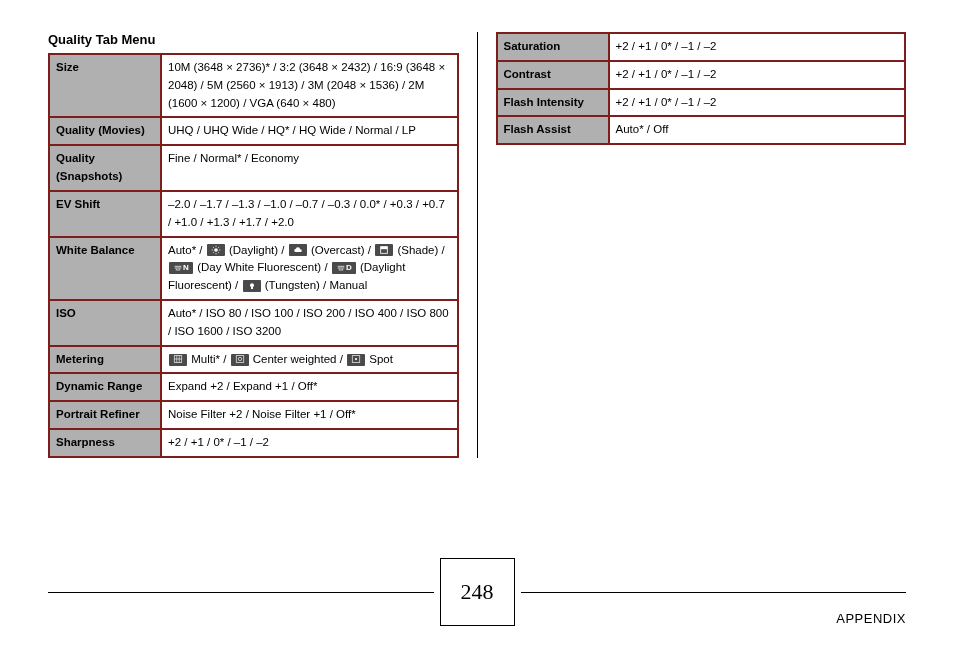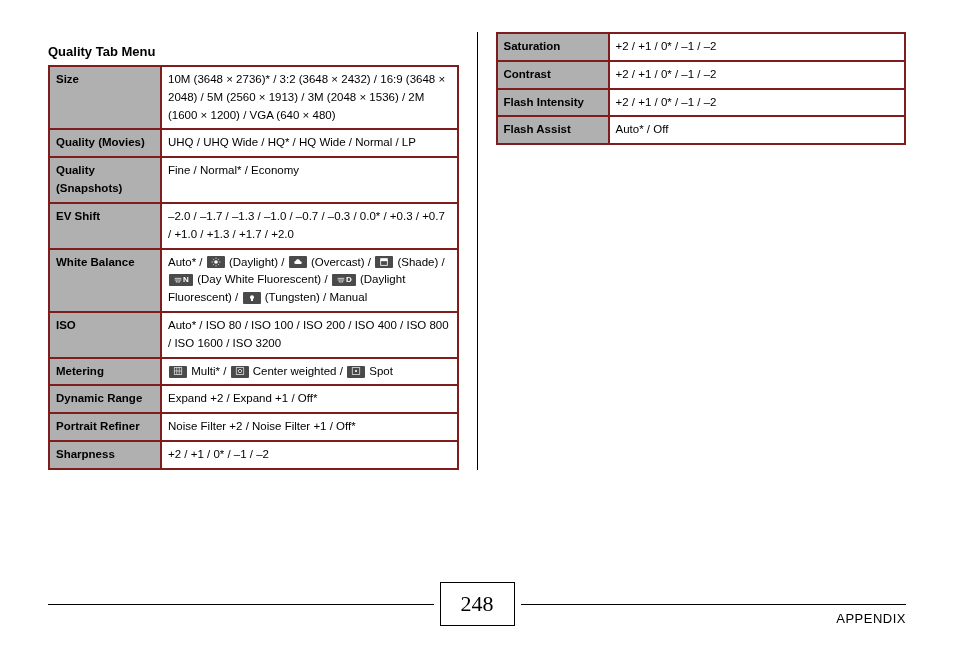--- a/index.html
+++ b/index.html
@@ -24,21 +24,21 @@
     min-width: 0;
   }
   .col-left {
     padding-right: 18px;
     border-right: 1px solid #000;
   }
   .col-right {
     padding-left: 18px;
   }
   h4.section-title {
-    margin: 12px 0 6px 0;
+    margin: 0 0 6px 0;
     font-size: 13px;
     font-weight: bold;
   }
   table.menu {
     border-collapse: collapse;
     width: 100%;
     table-layout: fixed;
   }
   table.menu td, table.menu th {
     border: 2px solid #7f1d1d;
@@ -85,21 +85,21 @@
     border-top: 1px solid #000;
     margin-right: 6px;
   }
   .footer-line-right {
     flex: 1;
     border-top: 1px solid #000;
     margin-left: 6px;
   }
   .page-num-box {
     border: 1px solid #000;
-    padding: 8px 20px;
+    padding: 20px 20px;
     font-family: Georgia, 'Times New Roman', serif;
     font-size: 22px;
     background: #fff;
   }
   .appendix {
     position: absolute;
     right: 48px;
     bottom: 20px;
     font-size: 13px;
     letter-spacing: 0.5px;

